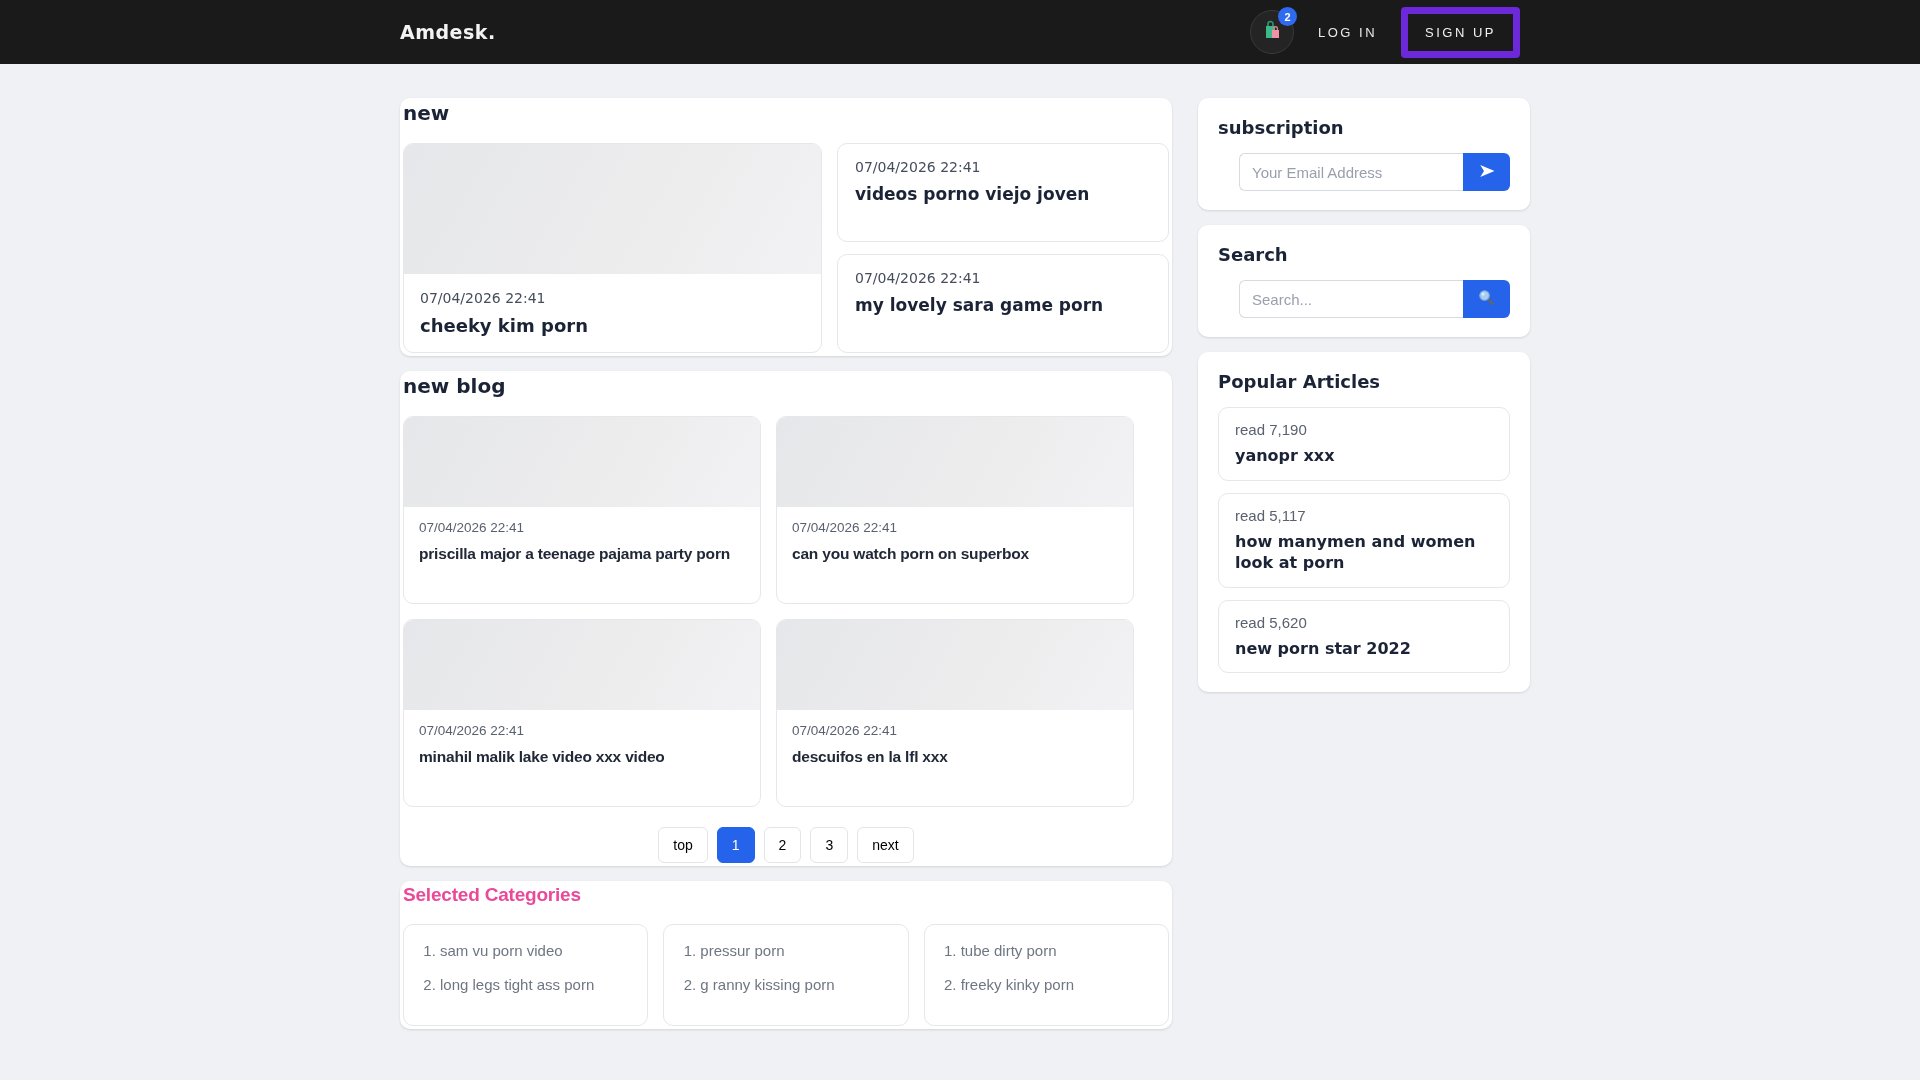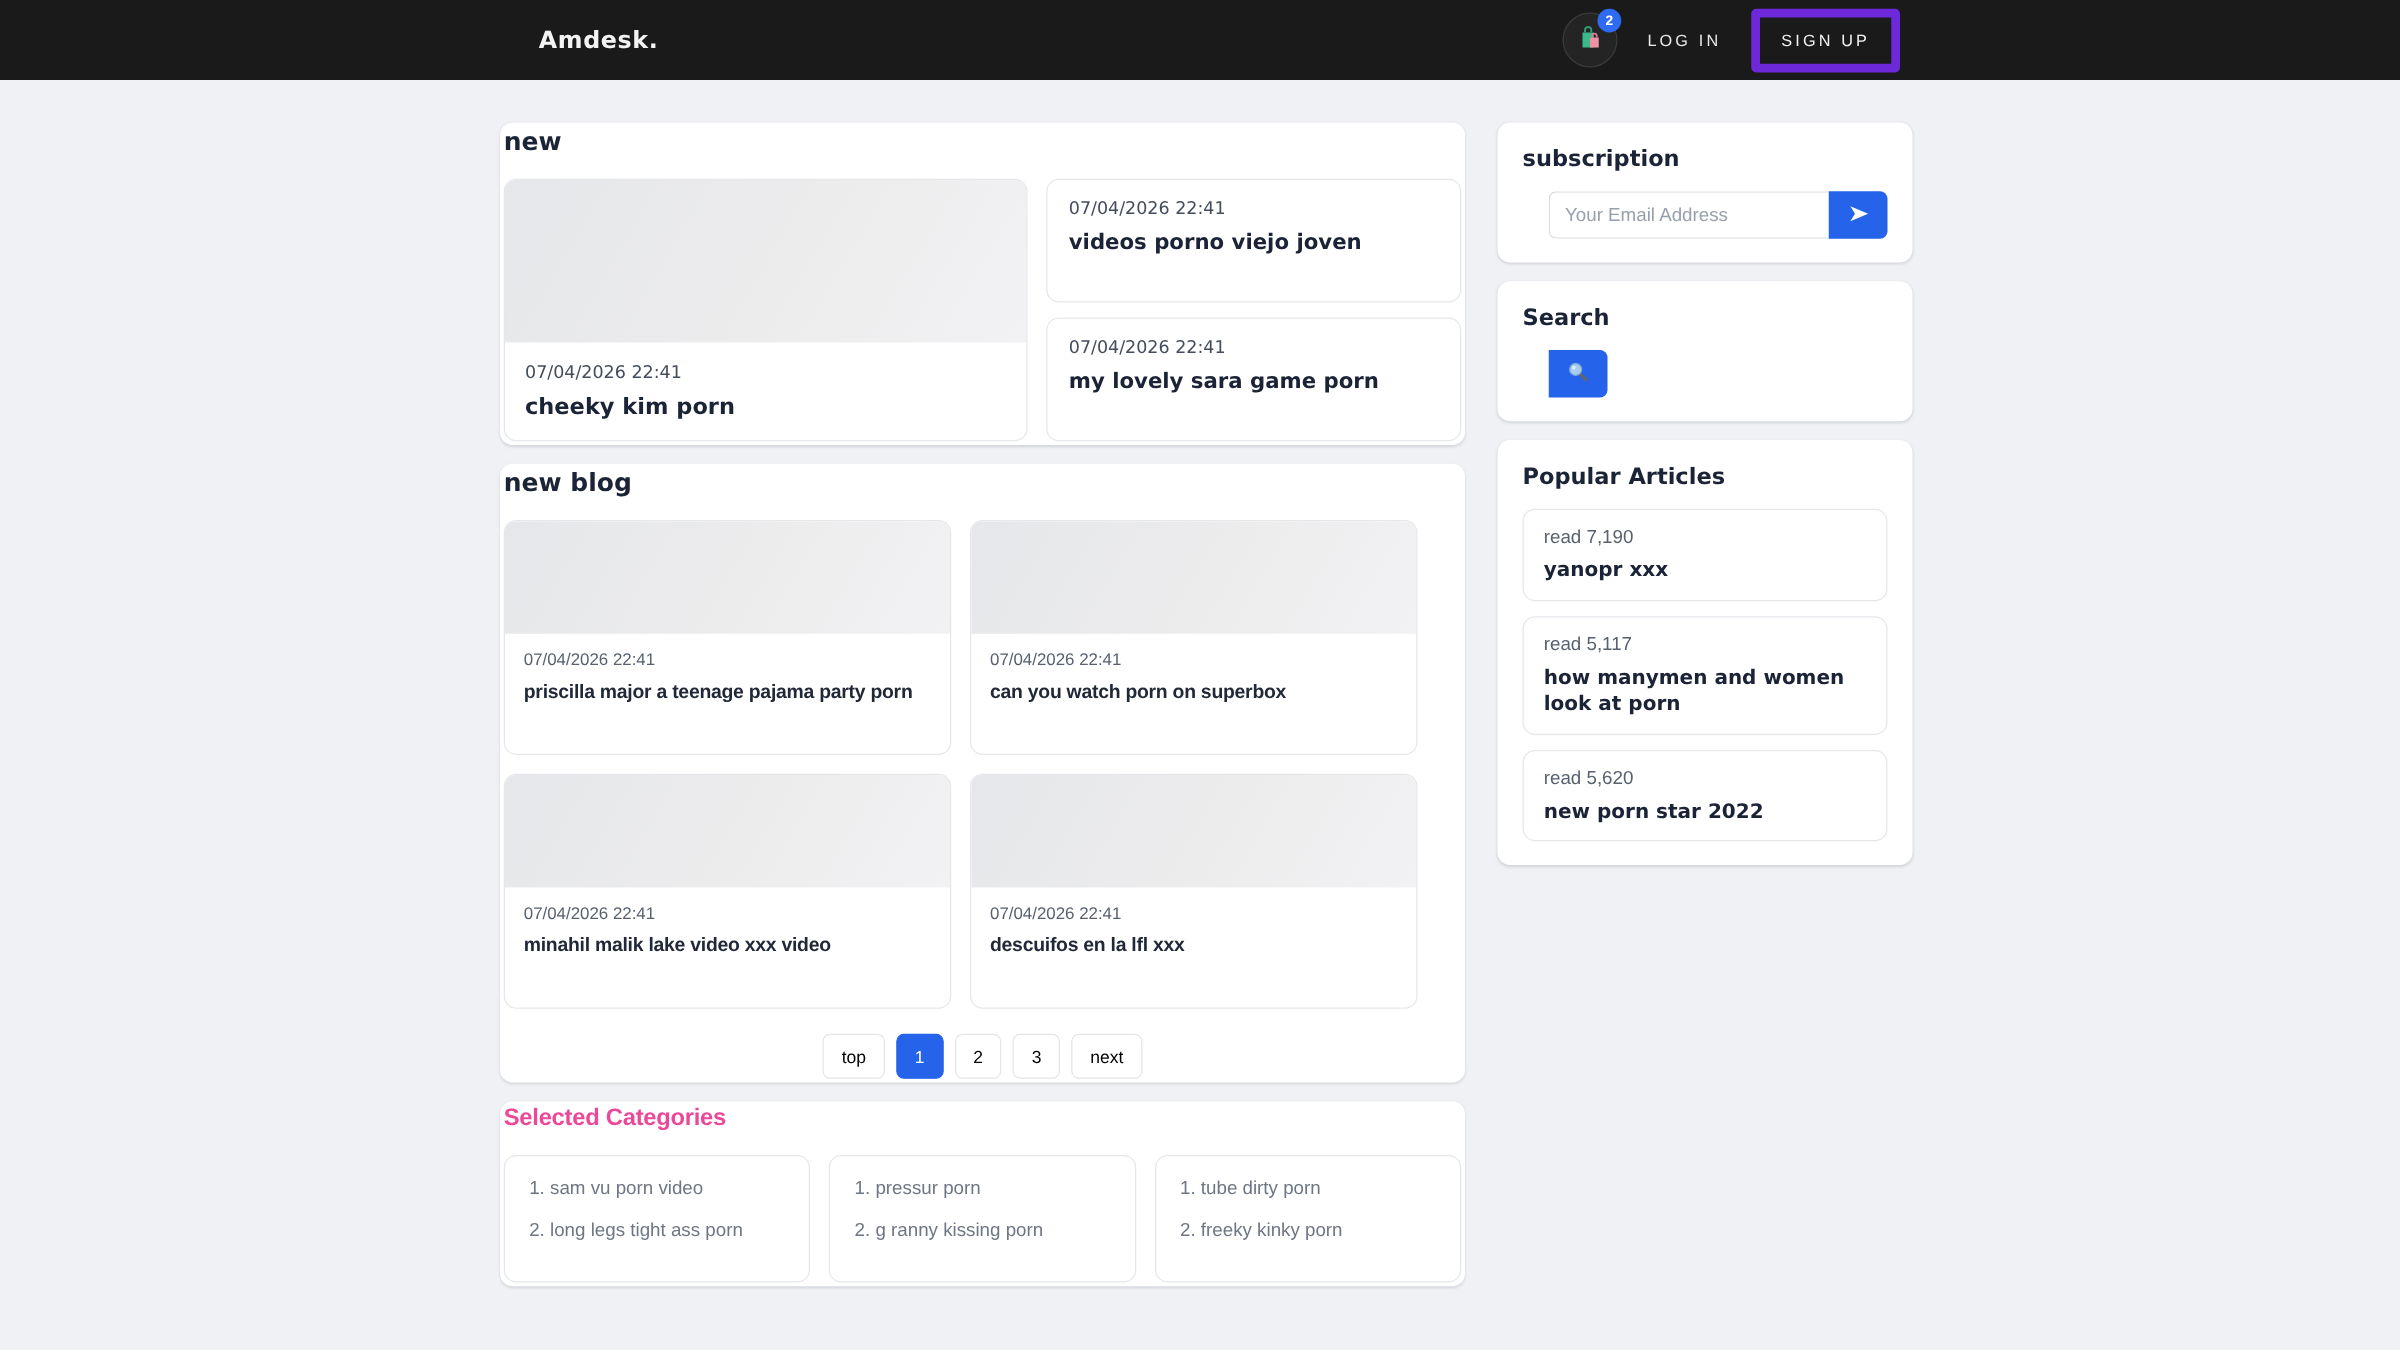--- a/index.html
+++ b/index.html
@@ -3,21 +3,21 @@
 <meta charset="utf-8">
 <title>Amdesk</title>
 <style>
   * { margin:0; padding:0; box-sizing:border-box; }
   html,body { width:1920px; height:1080px; overflow:hidden; }
   body { background:#eff1f4; font-family:"Liberation Sans", sans-serif; }
 
   
   .navbar { height:64px; background:#1a1a1a; }
   .navbar-inner { width:1120px; height:100%; margin:0 auto; display:flex; align-items:center; justify-content:space-between; }
-  .brand { font-family:"DejaVu Sans", sans-serif; font-weight:bold; font-size:19px; color:#f3f3f3; letter-spacing:.5px; cursor:pointer;margin-left:31px; }
+  .brand { font-family:"DejaVu Sans", sans-serif; font-weight:bold; font-size:19px; color:#f3f3f3; letter-spacing:.5px; cursor:pointer; }
   .nav-right { display:flex; align-items:center; gap:24px; }
   .cart-wrap { position:relative; width:44px; height:44px; border-radius:50%; background:#242424; border:1px solid #3a3a3a; display:flex; align-items:center; justify-content:center; cursor:pointer; }
   .cart-badge { position:absolute; top:-4px; right:-4px; width:19px; height:19px; border-radius:50%; background:#2e6bf0; color:#fff; font-size:11px; font-weight:bold; display:flex; align-items:center; justify-content:center; }
   .login { color:#e9e9e9; font-size:13px; letter-spacing:2.5px; cursor:pointer; }
   .signup { color:#f1f1f1; font-size:13px; letter-spacing:2.5px; border:7px solid #6d28d9; border-radius:4px; padding:11px 17px; background:transparent; cursor:pointer; font-family:"Liberation Sans", sans-serif; }
 
   
   .layout { width:1120px; margin:34px auto 0; display:flex; gap:26px; align-items:flex-start; }
   .main-col { width:772px; flex:none; }
   .sidebar { flex:1; }
@@ -202,20 +202,21 @@
                 <polygon points="3,2 22,10 3,18 8,10" fill="#ffffff"></polygon>
               </svg>
           </span>
         </button>
       </div>
     </section>
 
     <section class="section-card side-sec">
       <h3>Search</h3>
       <div class="form-row">
+        <input type="text" placeholder="Search..." style="">
         <button class="form-btn">
           <span>
             <svg width="19" height="19" viewBox="0 0 24 24">
               <line x1="13.5" y1="13.5" x2="20" y2="20" stroke="#5f6673" stroke-width="3.4" stroke-linecap="round"></line>
               <circle cx="9.5" cy="9.5" r="6" fill="#a9cdf2" stroke="#7fa8d8" stroke-width="1.4"></circle>
               <circle cx="7.6" cy="7.6" r="2" fill="#dcebfb"></circle>
             </svg>
           </span>
         </button>
       </div>

